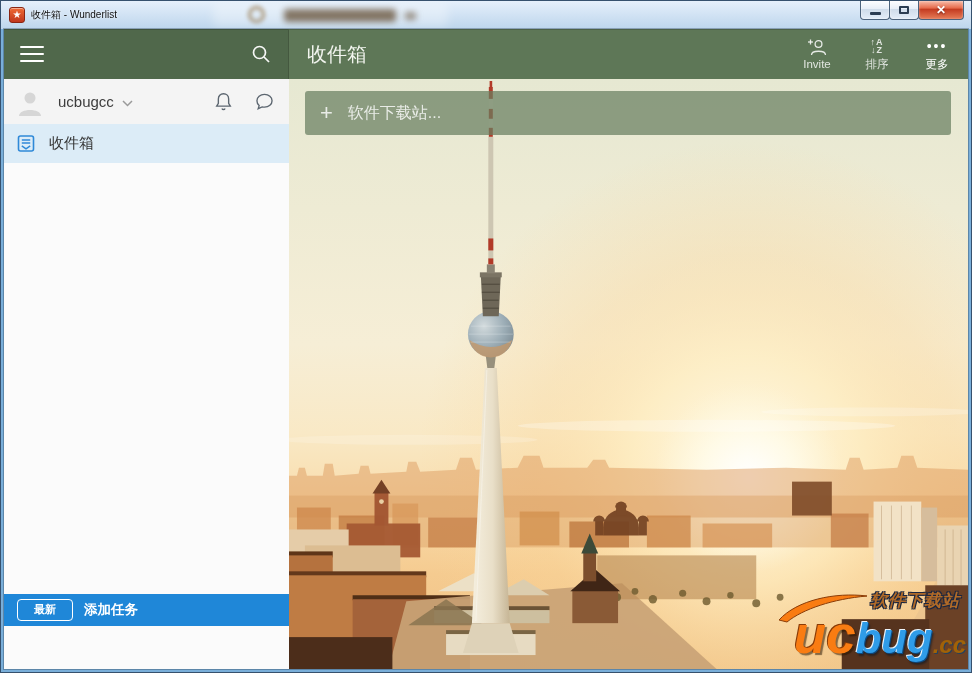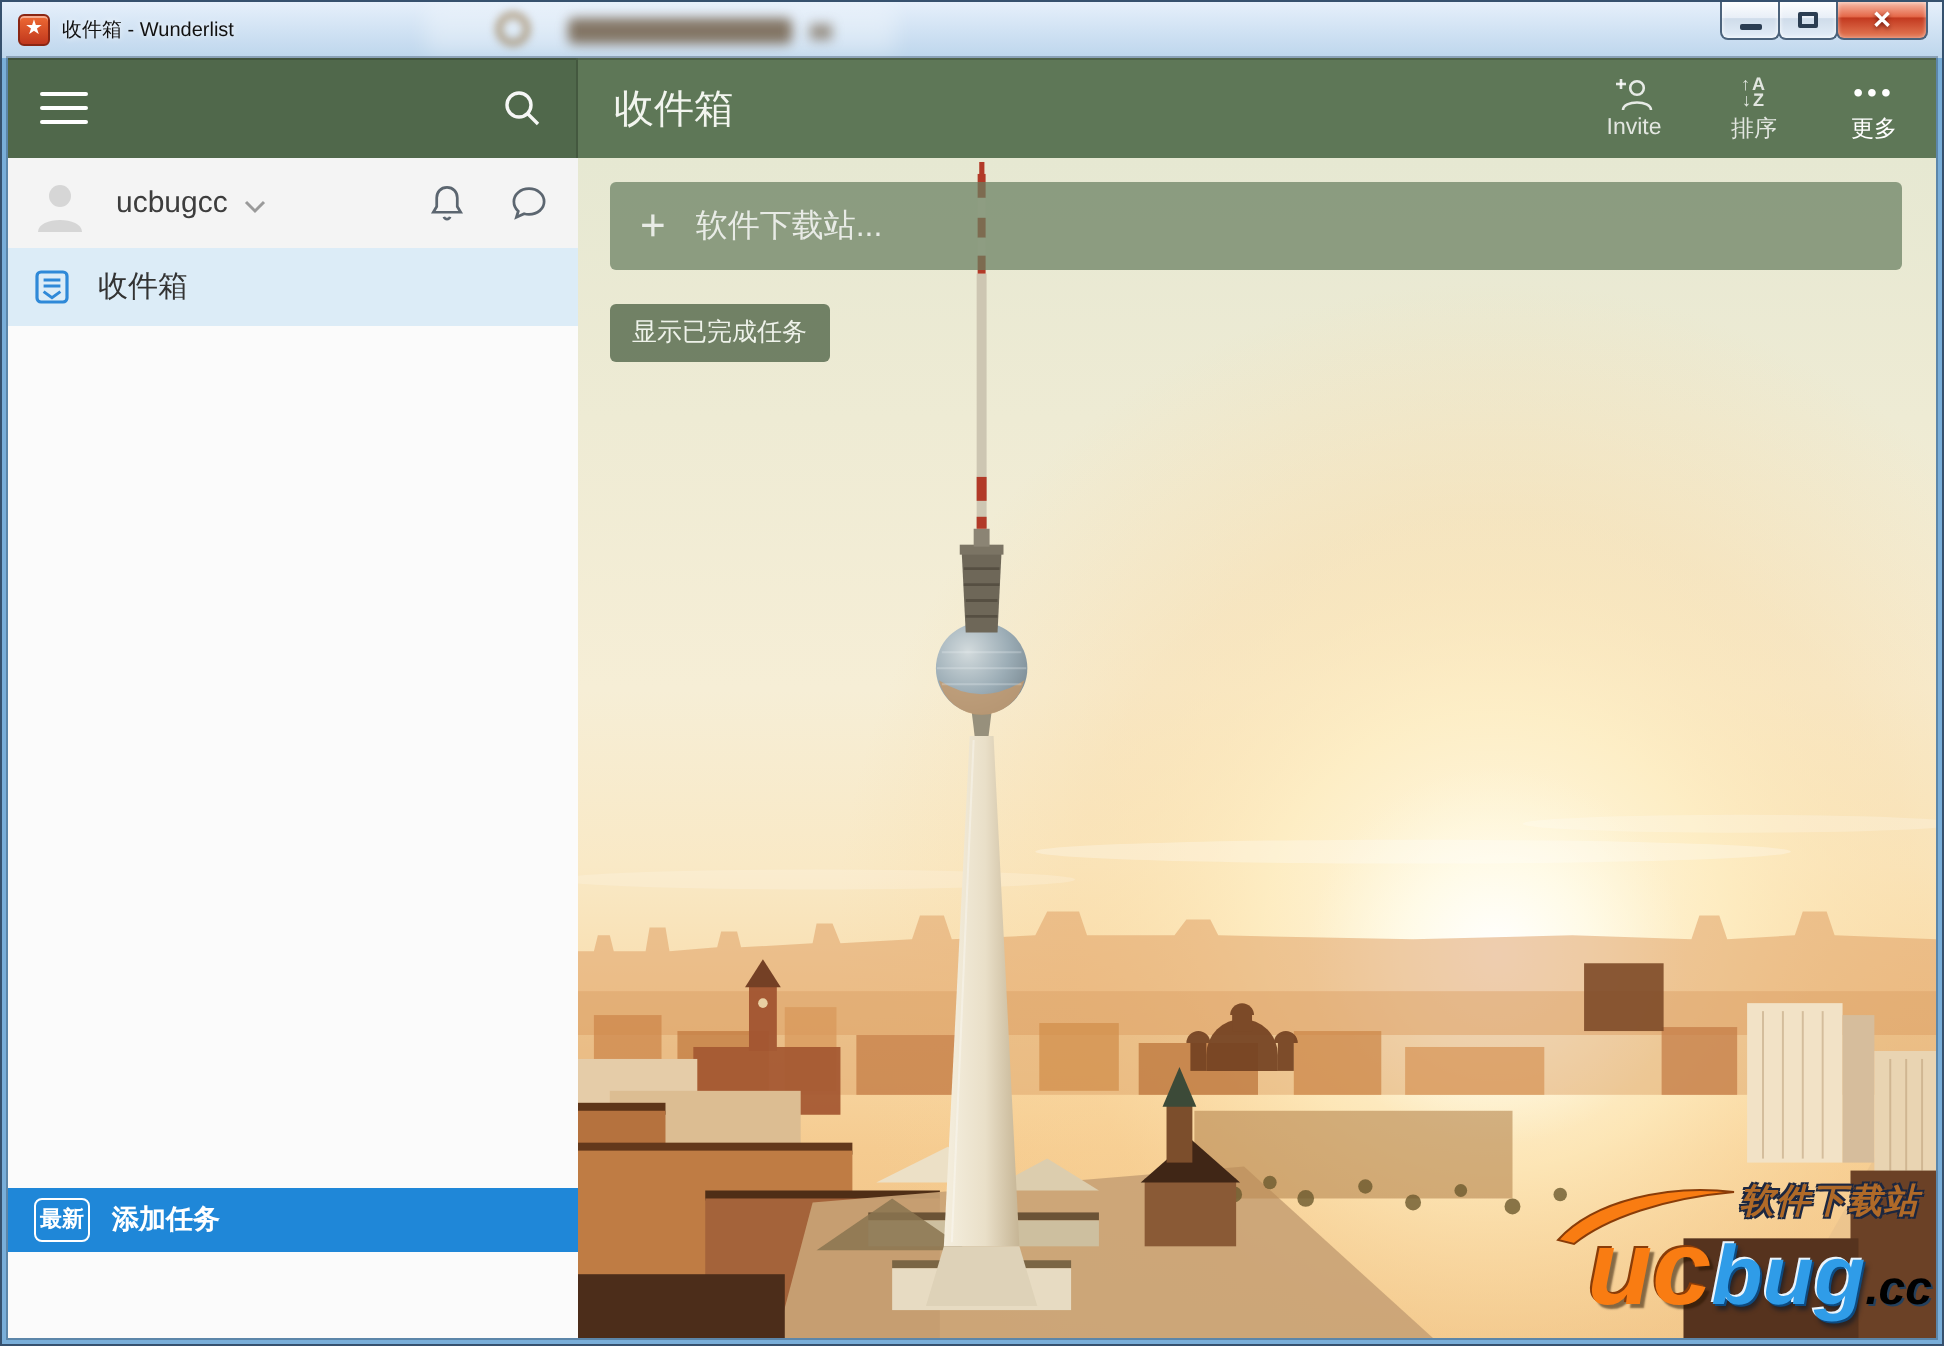--- a/index.html
+++ b/index.html
@@ -65,21 +65,21 @@
   .user-row .icon-btn { margin-left:20px; }
 
   .sb-list { flex:1; background:#fbfbfb; }
   .sb-item { height:39px; display:flex; align-items:center; padding:0 12px; cursor:pointer; }
   .sb-item.selected { background:#dcecf7; }
   .sb-item-label { margin-left:13px; font-size:15px; color:#333; }
 
   .promo { position:absolute; left:0; right:0; bottom:43px; height:32px; background:#1f87d8;
     display:flex; align-items:center; padding:0 13px; cursor:pointer; }
   .promo-badge { border:1px solid #fff; border-radius:4px; color:#fff;
-    font-size:11px; font-weight:bold; padding:2px 2px 3px; }
+    font-size:11px; font-weight:bold; padding:2px 16px 3px; }
   .promo-label { margin-left:11px; color:#fff; font-size:13.5px; font-weight:bold; }
 
   .create-list { position:absolute; left:0; right:0; bottom:0; height:43px; background:#fbfbfb;
     display:flex; align-items:center; padding:0 14px; cursor:pointer; }
   .create-label { margin-left:14px; font-size:15px; color:#2d87cc; }
 
   
   .main { flex:1; display:flex; flex-direction:column; min-width:0; }
   .main-header { height:50px; background:#5e7757; display:flex; align-items:center;
     padding:0 14px 0 18px; box-shadow:inset 0 1px 0 rgba(0,0,0,.18); }
@@ -113,21 +113,21 @@
   .wm-swoosh { position:absolute; left:-4px; top:4px; }
   .wm-tagline { position:absolute; top:0; right:6px; font-size:17px; font-weight:bold;
     font-style:italic; letter-spacing:1px; color:#b06a28;
     text-shadow:-1px -1px 0 #1c2740, 1px -1px 0 #1c2740, -1px 1px 0 #1c2740, 1px 1px 0 #1c2740; }
   .wm-text { position:absolute; bottom:-6px; right:0; white-space:nowrap;
     font-style:italic; font-weight:bold; line-height:1; }
   .wm-uc { font-size:53px; color:#f97c12;
     text-shadow:-1px -1px 0 #8a3c08, 2px 2px 1px rgba(40,20,0,.55); }
   .wm-bug { font-size:42px; color:#2f9ce8;
     text-shadow:-1px -1px 0 #eaf4fc, 1px 1px 0 #0d4a80, 2px 3px 2px rgba(0,20,40,.5); }
-  .wm-cc { font-size:24px; color:#000000; text-shadow:1px 1px 0 #24415e; }
+  .wm-cc { font-size:24px; color:#a16207; text-shadow:1px 1px 0 #24415e; }
 </style>
 </head>
 <body>
 
 <div class="window">
 
   <div class="titlebar">
     <div class="tb-blob-light"></div>
     <div class="tb-blob-ring"></div>
     <div class="tb-blob-text"></div>
@@ -389,21 +389,20 @@
             <rect x="201" y="49" width="4" height="9" fill="#b23a28"></rect>
             <rect x="201.8" y="2" width="2.6" height="7" fill="#b23a28"></rect>
           </g>
         </svg>
 
         <div class="add-task">
           <span class="add-plus">+</span>
           <span class="add-ph">软件下载站...</span>
         </div>
 
-        <button class="show-completed">显示已完成任务</button>
 
         <div class="watermark">
           <svg class="wm-swoosh" width="92" height="30" viewBox="0 0 92 30">
             <path d="M2,27 C20,7 58,-1 90,3 C56,6 26,16 10,29 Z" fill="#f97c12" stroke="#8a3c08" stroke-width="1"></path>
           </svg>
           <div class="wm-tagline">软件下载站</div>
           <div class="wm-text">
             <span class="wm-uc">uc</span><span class="wm-bug">bug</span><span class="wm-cc">.cc</span>
           </div>
         </div>

